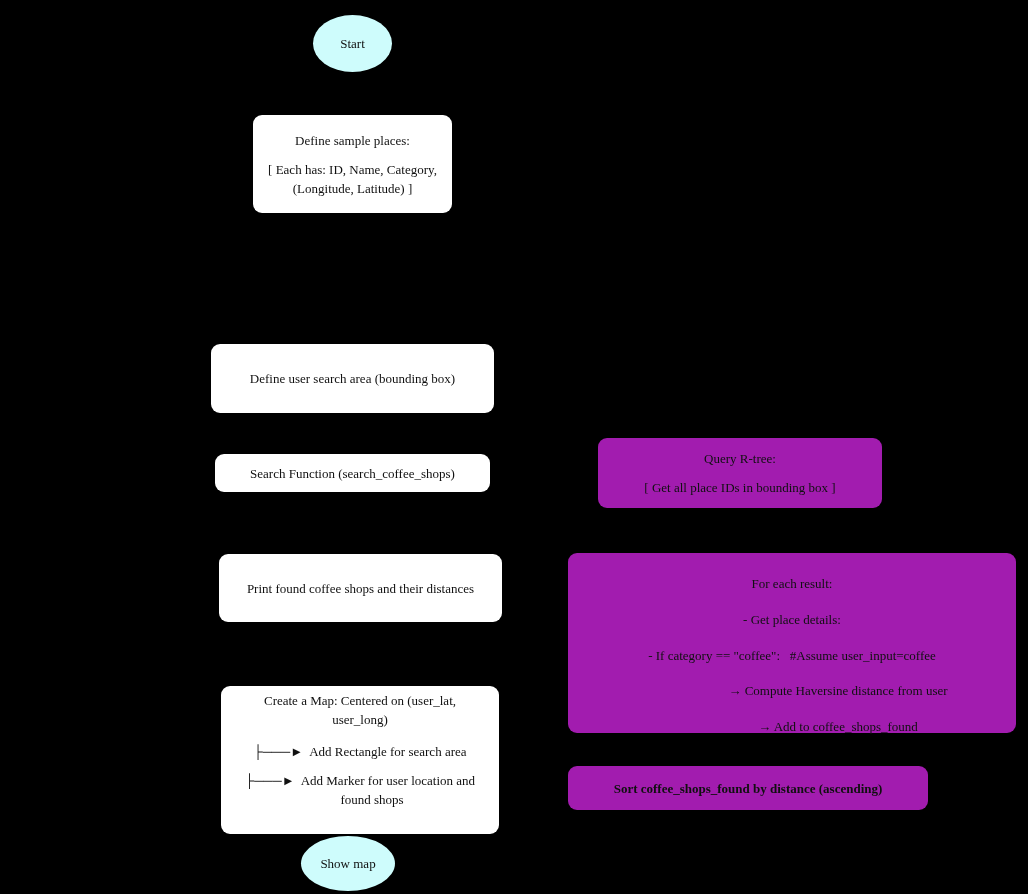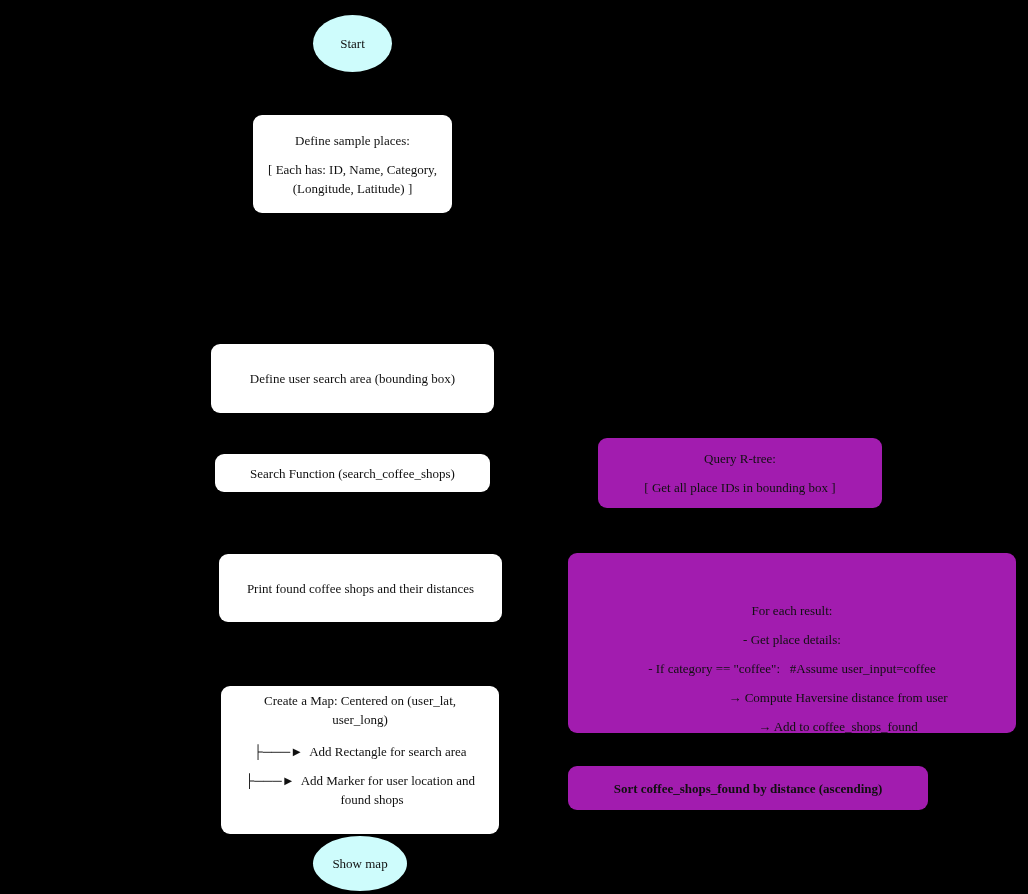--- a/index.html
+++ b/index.html
@@ -78,21 +78,21 @@
 
   <div class="node box" style="left:215px; top:454px; width:275px; height:38px;">
     <span class="line l15">Search Function (search_coffee_shops)</span>
   </div>
 
   <div class="node box-gray" style="left:598px; top:438px; width:284px; height:70px;">
     <span class="line l15">Query R-tree:</span>
     <span class="line l15 gap-md">[ Get all place IDs in bounding box ]</span>
   </div>
 
-  <div class="node box-gray" style="left:568px; top:553px; width:448px; height:180px; justify-content:flex-end; padding-top:24px;">
+  <div class="node box-gray" style="left:568px; top:553px; width:448px; height:180px; justify-content:space-between; padding-top:24px;">
     <span class="line l15">For each result:</span>
     <span class="line l15 gap-md">- Get place details:</span>
     <span class="line l15 gap-md">- If category == "coffee":   #Assume user_input=coffee</span>
     <span class="line l15 gap-md" style="padding-left:92px;">→ Compute Haversine distance from user</span>
     <span class="line l15 gap-md" style="padding-left:92px;">→ Add to coffee_shops_found</span>
   </div>
 
   <div class="node box-gray" style="left:568px; top:766px; width:360px; height:44px;font-weight:bold;">
     <span class="line l15">Sort coffee_shops_found by distance (ascending)</span>
   </div>
@@ -110,17 +110,17 @@
       <span class="line l15" style="padding-left:6px;">Add Rectangle for search area</span>
     </div>
 
     <div class="arrowline gap-md">
       <span class="line l15">├───►</span>
       <span class="line l15" style="padding-left:6px;">Add Marker for user location and</span>
     </div>
     <span class="line l15 gap-xs" style="padding-left:24px;font-family:Liberation Serif, serif;">found shops</span>
   </div>
 
-  <div class="node ellipse" style="left:313px; top:836px; width:94px; height:55px;">
+  <div class="node ellipse" style="left:301px; top:836px; width:94px; height:55px;">
     <span class="line l15">Show map</span>
   </div>
 
 </div>
 
 </body></html>

